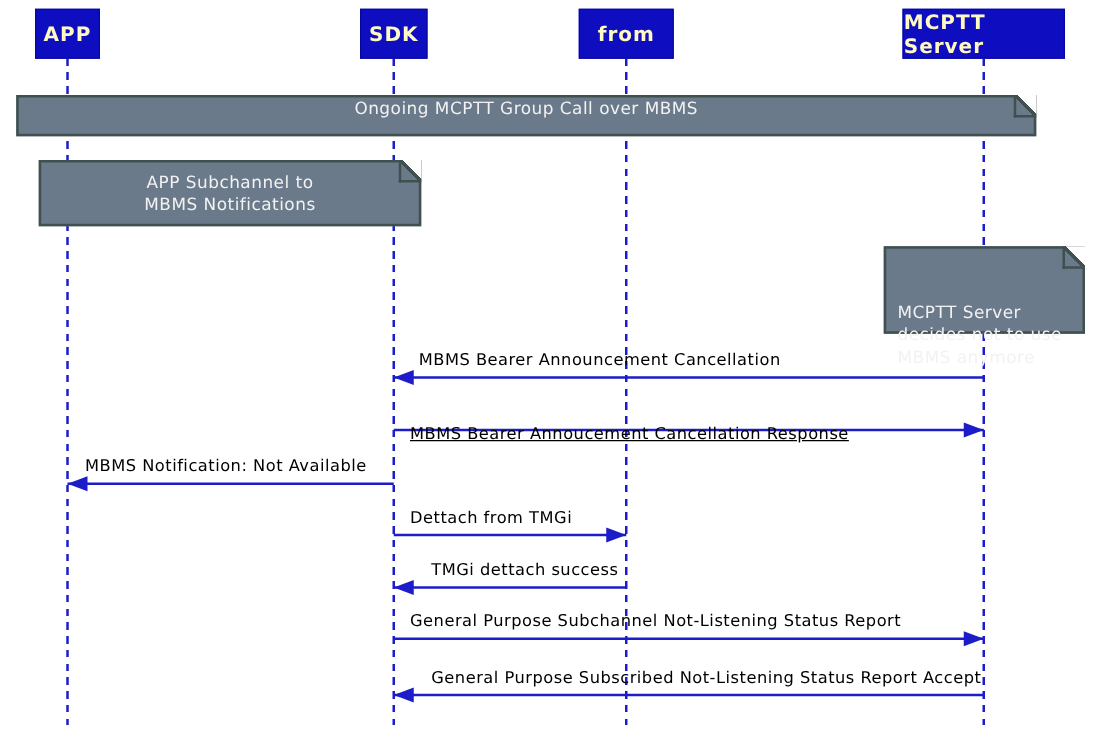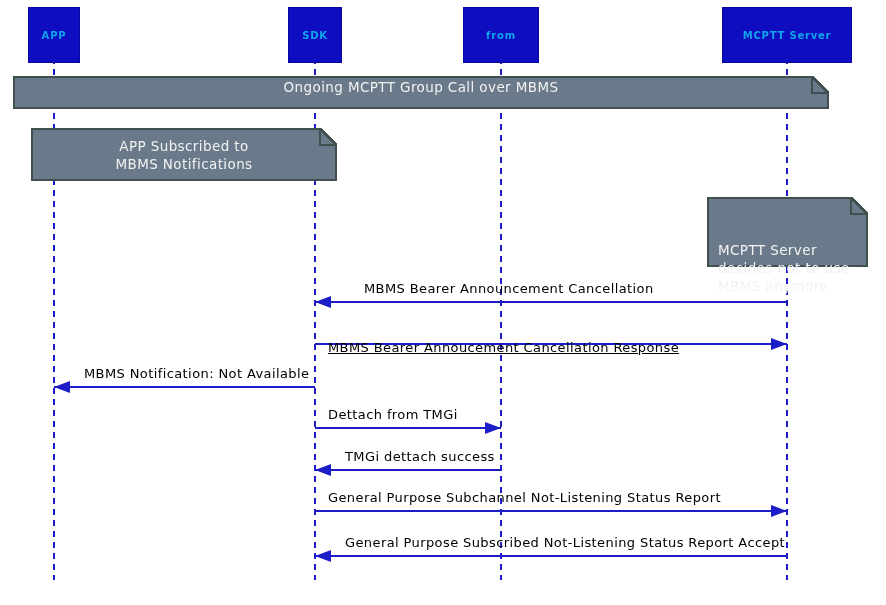--- a/index.html
+++ b/index.html
@@ -9,26 +9,26 @@
     height: 605px;
     background: #ffffff;
     font-family: "DejaVu Sans", "Liberation Sans", sans-serif;
     overflow: hidden;
   }
 
   
   .actor-box {
     position: absolute;
     top: 7px;
-    height: 56px;
+    height: 40px;
     background: #0e0ec0;
     border: 1.5px solid #0707a0;
     box-sizing: border-box;
-    color: #0ea5e9;
-    font-size: 10px;
+    color: #fef9c3;
+    font-size: 16px;
     font-weight: bold;
     letter-spacing: 0.8px;
     display: flex;
     align-items: center;
     justify-content: center;
     z-index: 3;
   }
 
   .lifeline {
     position: absolute;
@@ -130,41 +130,41 @@
       </div>
     </div>
 
   <div class="note" id="banner-note">
     <span class="fold"></span>
     <span>Ongoing MCPTT Group Call over MBMS</span>
   </div>
 
   <div class="note" id="note-app-subscribed">
     <span class="fold"></span>
-    <span>APP Subscribed to
+    <span>APP Subchannel to
 MBMS Notifications</span>
   </div>
 
   <div class="note" id="note-server-decides">
     <span class="fold"></span>
     <span>MCPTT Server
 decides not to use
 MBMS anymore</span>
   </div>
 
   <div id="messages-layer">
       <div class="msg-line" style="left: 315px; top: 301px; width: 472px;"></div>
       <div class="msg-head left" style="top: 296px; left: 315px;"></div>
-      <div class="msg-label" style="left: 364px; top: 281px;">MBMS Bearer Announcement Cancellation</div>
+      <div class="msg-label" style="left: 335px; top: 281px;">MBMS Bearer Announcement Cancellation</div>
       <div class="msg-line" style="left: 315px; top: 343px; width: 472px;"></div>
       <div class="msg-head right" style="top: 338px; left: 771px;"></div>
       <div class="msg-label" style="left: 328px; top: 340px; text-decoration: underline;">MBMS Bearer Annoucement Cancellation Response</div>
       <div class="msg-line" style="left: 54px; top: 386px; width: 261px;"></div>
       <div class="msg-head left" style="top: 381px; left: 54px;"></div>
-      <div class="msg-label" style="left: 84px; top: 366px;">MBMS Notification: Not Available</div>
+      <div class="msg-label" style="left: 68px; top: 366px;">MBMS Notification: Not Available</div>
       <div class="msg-line" style="left: 315px; top: 427px; width: 186px;"></div>
       <div class="msg-head right" style="top: 422px; left: 485px;"></div>
       <div class="msg-label" style="left: 328px; top: 407px;">Dettach from TMGi</div>
       <div class="msg-line" style="left: 315px; top: 469px; width: 186px;"></div>
       <div class="msg-head left" style="top: 464px; left: 315px;"></div>
       <div class="msg-label" style="left: 345px; top: 449px;">TMGi dettach success</div>
       <div class="msg-line" style="left: 315px; top: 510px; width: 472px;"></div>
       <div class="msg-head right" style="top: 505px; left: 771px;"></div>
       <div class="msg-label" style="left: 328px; top: 490px;">General Purpose Subchannel Not-Listening Status Report</div>
       <div class="msg-line" style="left: 315px; top: 555px; width: 472px;"></div>

